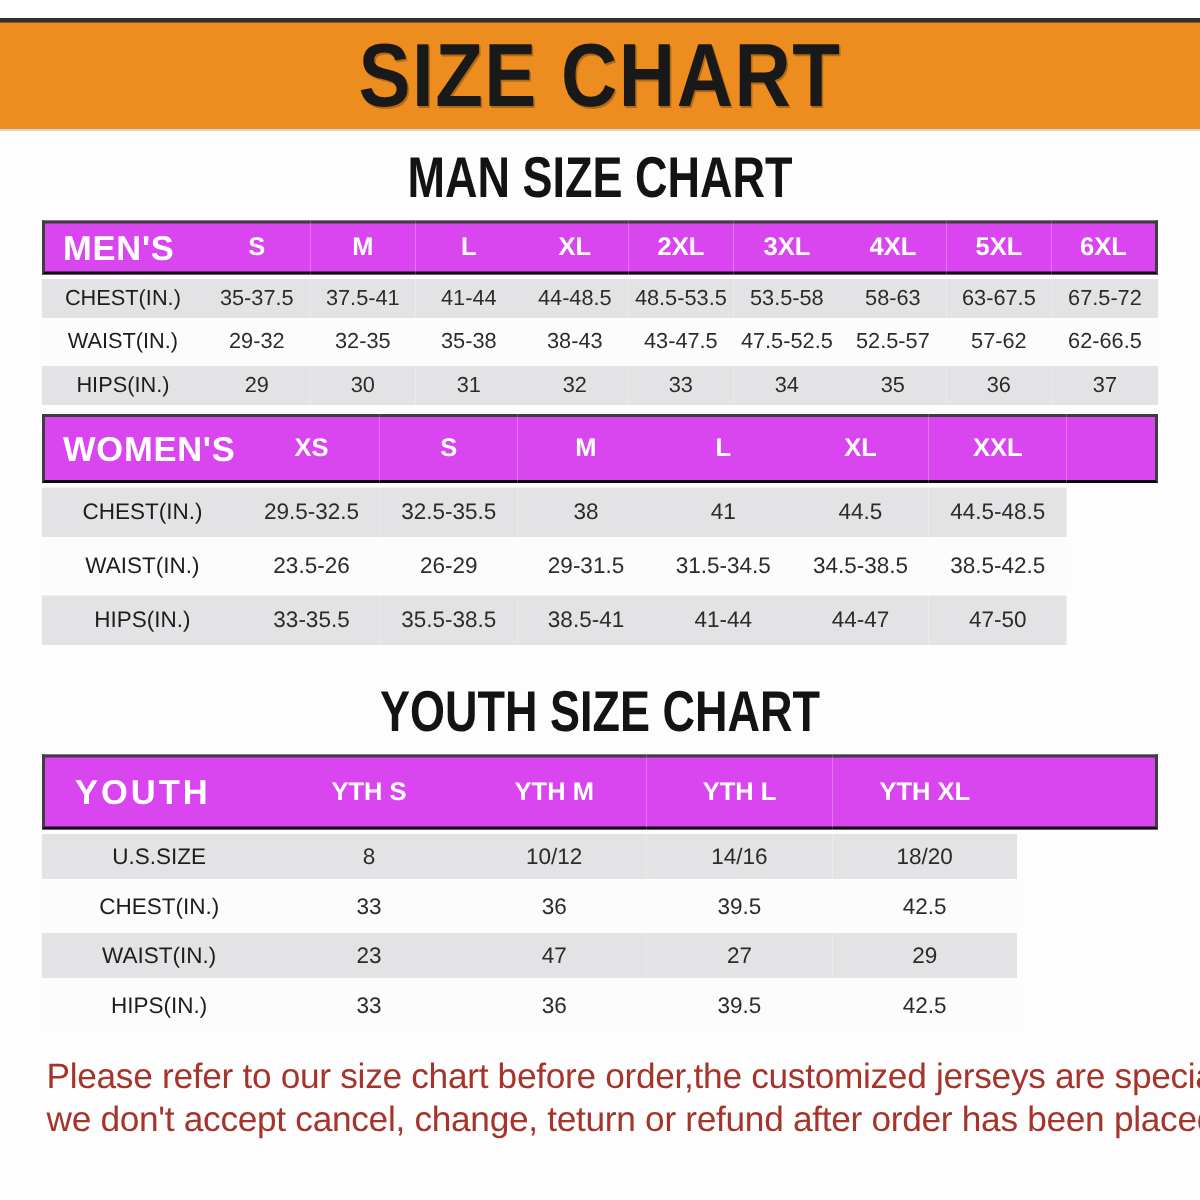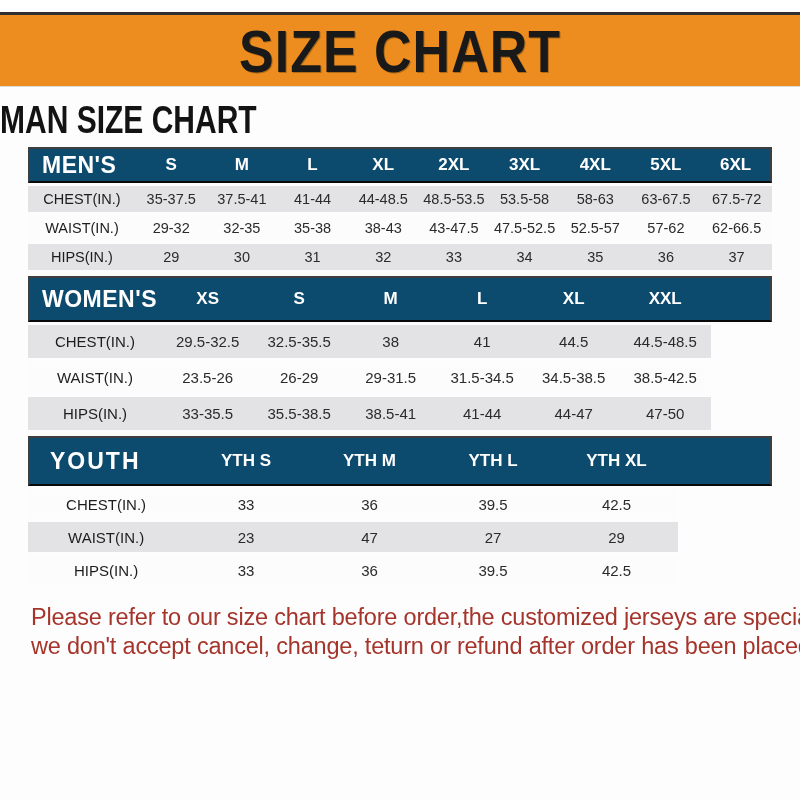--- a/index.html
+++ b/index.html
@@ -13,40 +13,40 @@
     display:flex; align-items:center; justify-content:center;
   }
   .banner-title{
     font-size:52px; font-weight:bold; color:#191919;
     letter-spacing:1px; transform:scaleY(1.15);
     text-shadow:1px 1px 0 #b06a14;
     white-space:nowrap;
   }
 
   
-  .section-heading{ }
+  .section-heading{ text-align:center; }
   .section-heading span{
     display:inline-block; font-size:30px; font-weight:bold; color:#131313;
     letter-spacing:0px; transform:scaleY(1.28); white-space:nowrap;
   }
   .heading-man{ margin-top:14px; line-height:38px; }
   .heading-women{ margin-top:18px; line-height:38px; }
   .heading-youth{ margin-top:24px; line-height:38px; }
 
   
   table.size-table{
     width:744px; margin:0 auto; table-layout:fixed;
     border-collapse:separate; border-spacing:0 3px;
   }
   .tbl-men{ margin-top:9px; }
   .tbl-women{ margin-top:5px; }
   .tbl-youth{ margin-top:7px; }
 
   thead th{
-    background:#0c4a6e; color:#ffffff; vertical-align:middle;
+    background:#d946ef; color:#ffffff; vertical-align:middle;
     border-top:2px solid #3e3e3e; border-bottom:2px solid #090909;
   }
   thead th:first-child{ border-left:2px solid #3e3e3e; }
   thead th:last-child{ border-right:2px solid #3e3e3e; }
   thead th.corner{
     text-align:left; padding-left:12px; font-weight:bold; font-size:23px;
     letter-spacing:0.5px; white-space:nowrap;
   }
   thead th.colhead{ font-size:17px; font-weight:600; text-align:center; }
 
@@ -214,40 +214,51 @@
           <td>35.5-38.5</td>
           <td>38.5-41</td>
           <td>41-44</td>
           <td>44-47</td>
           <td>47-50</td>
           <td class="spacer"></td>
         </tr>
       </tbody>
     </table>
 
+  <div class="section-heading heading-youth">
+    <span>YOUTH SIZE CHART</span>
+  </div>
   <table class="size-table tbl-youth">
       <colgroup>
         <col class="c-label">
         <col class="c-data">
         <col class="c-data">
         <col class="c-data">
         <col class="c-data">
         <col class="c-spacer">
       </colgroup>
       <thead>
         <tr>
           <th class="corner">YOUTH</th>
           <th class="colhead">YTH S</th>
           <th class="colhead">YTH M</th>
           <th class="colhead">YTH L</th>
           <th class="colhead">YTH XL</th>
           <th class="colhead"></th>
         </tr>
       </thead>
       <tbody>
+        <tr class="gray">
+          <th class="rowlabel">U.S.SIZE</th>
+          <td>8</td>
+          <td>10/12</td>
+          <td>14/16</td>
+          <td>18/20</td>
+          <td class="spacer"></td>
+        </tr>
         <tr class="white">
           <th class="rowlabel">CHEST(IN.)</th>
           <td>33</td>
           <td>36</td>
           <td>39.5</td>
           <td>42.5</td>
           <td class="spacer"></td>
         </tr>
         <tr class="gray">
           <th class="rowlabel">WAIST(IN.)</th>

